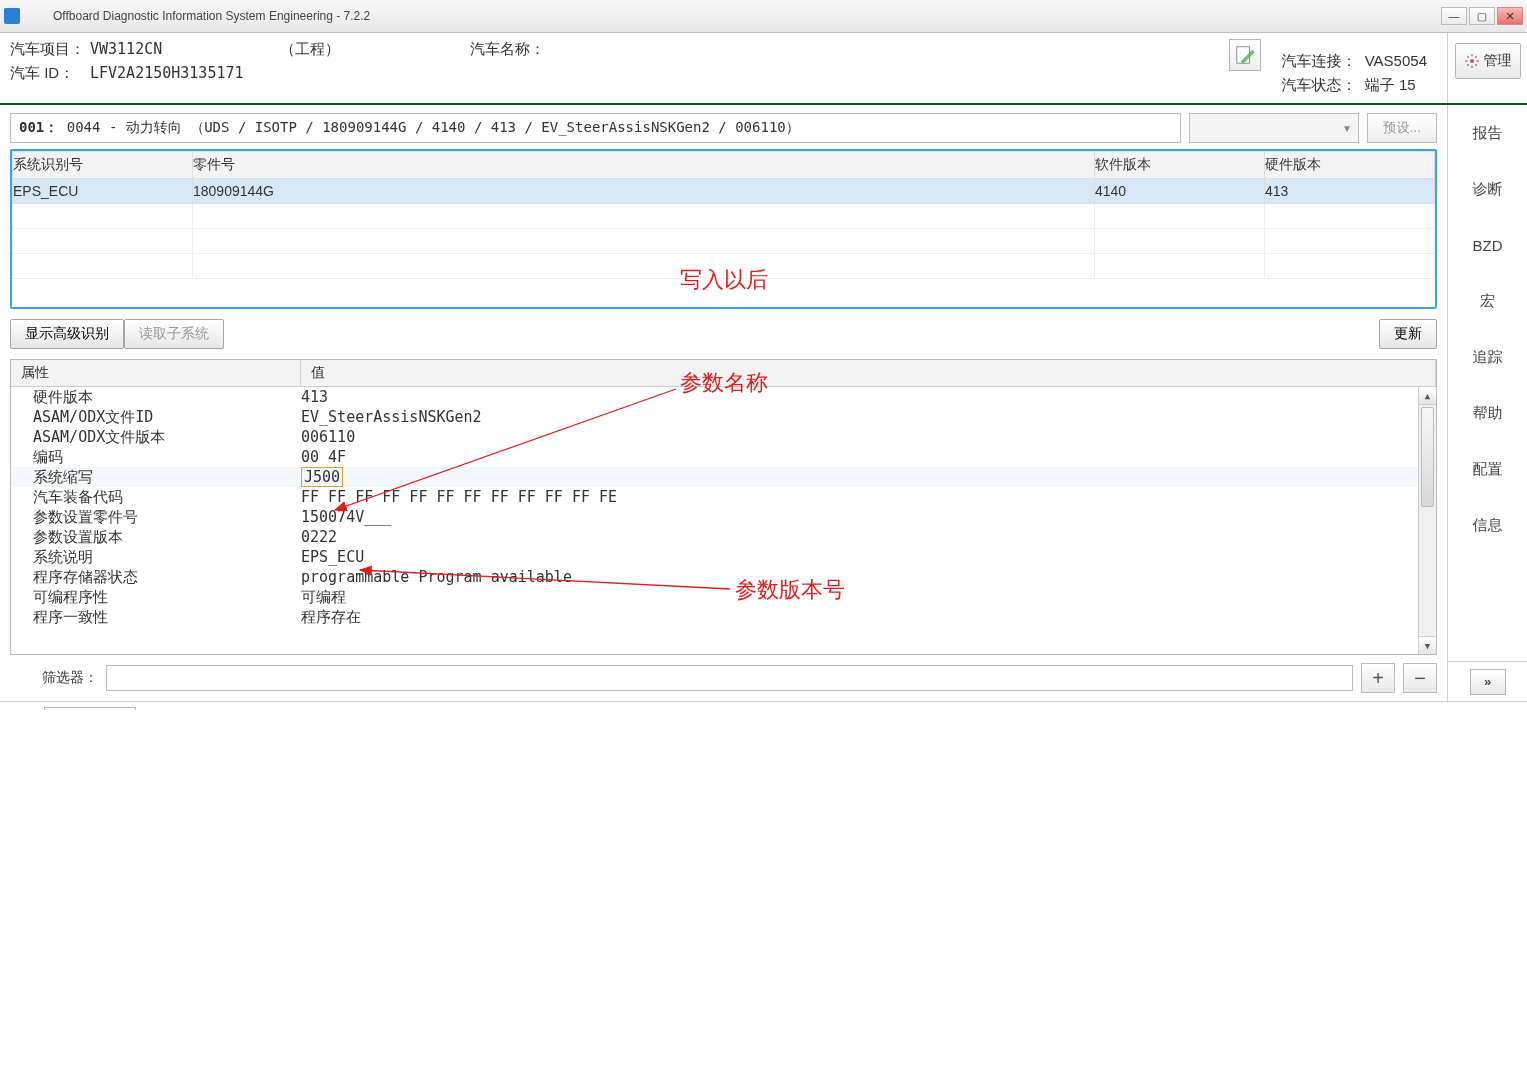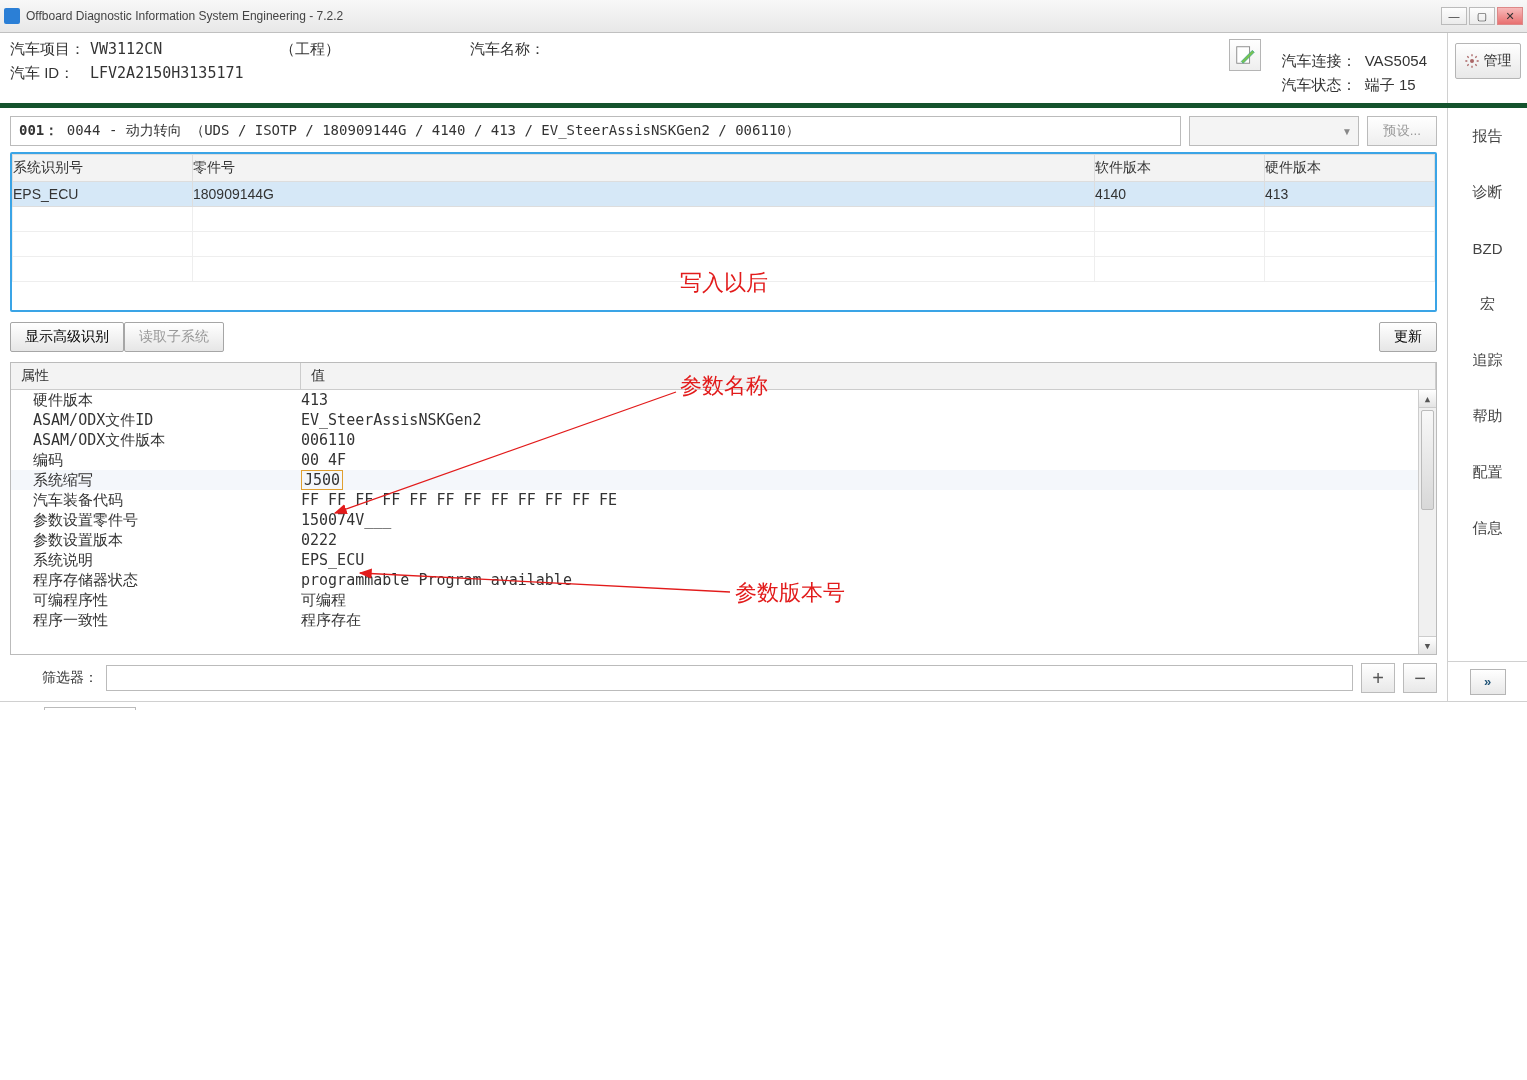--- a/index.html
+++ b/index.html
@@ -1,21 +1,21 @@
 <!DOCTYPE html>
 <html><head>
 <meta charset="utf-8">
 <style>
 * { box-sizing: border-box; margin: 0; padding: 0; }
 body { font-family: "Microsoft YaHei", Tahoma, Arial, sans-serif; font-size: 13px; background: #fff; color: #333; }
 
 .window { width: 1527px; height: 710px; position: relative; overflow: hidden; }
 
 
-.titlebar { height: 24px; background: linear-gradient(#f8f8f8,#e8e8e8); border-bottom: 1px solid #c0c0c0; display: flex; align-items: center; padding: 16px 4px; }
+.titlebar { height: 24px; background: linear-gradient(#f8f8f8,#e8e8e8); border-bottom: 1px solid #c0c0c0; display: flex; align-items: center; padding: 16px 4px; gap: 27px; }
 .titlebar .app-icon { width: 16px; height: 16px; background: #2b7fd6; border-radius: 2px; margin-right: 6px; display: inline-block; }
 .titlebar .title-text { flex: 1; font-size: 12px; color: #444; }
 .titlebar .win-btns { display: flex; gap: 2px; }
 .titlebar .win-btn { width: 26px; height: 18px; border: 1px solid #bbb; background: linear-gradient(#fdfdfd,#ebebeb); display: flex; align-items: center; justify-content: center; font-size: 11px; cursor: pointer; }
 .titlebar .win-btn.close { border-color: #d88; background: linear-gradient(#f7baba,#e87070); }
 
 
 .header { display: flex; }
 .header-left { flex: 1; padding: 4px 10px 6px; font-size: 15px; line-height: 24px; }
 .header-left .row { display: flex; }
@@ -24,21 +24,21 @@
 .header-left .col2 { margin-left: 30px; min-width: 90px; }
 .header-left .col3 { margin-left: 100px; }
 .note-icon { width: 32px; height: 32px; border: 1px solid #b5b5b5; background: linear-gradient(#fff,#eee); margin: 6px 10px 0 0; display: flex; align-items: center; justify-content: center; position: relative; }
 .note-icon svg { width: 22px; height: 22px; }
 .header-mid { padding: 16px 20px 6px 10px; font-size: 15px; line-height: 24px; }
 .header-btn-col { width: 80px; border-left: 1px solid #d0d0d0; display: flex; align-items: flex-start; justify-content: center; padding-top: 10px; }
 .manage-btn { width: 66px; height: 36px; border: 1px solid #b5b5b5; background: linear-gradient(#fff,#e8e8e8); display: flex; align-items: center; justify-content: center; gap: 4px; cursor: pointer; font-size: 14px; border-radius: 2px; }
 .manage-btn svg { width: 16px; height: 16px; }
 
 
-.body { display: flex; height: calc(100% - 24px - 52px - 36px); border-top: 5px solid #14532d; justify-content: space-between; }
+.body { display: flex; height: calc(100% - 24px - 52px - 36px); border-top: 2px solid #14532d; justify-content: space-between; }
 .main { flex: 1; padding: 8px 10px 0; display: flex; flex-direction: column; position: relative; }
 .side { width: 80px; border-left: 1px solid #d0d0d0; display: flex; flex-direction: column; }
 .side-item { height: 56px; display: flex; align-items: center; justify-content: center; font-size: 15px; color: #444; cursor: pointer; }
 .side-expand { margin-top: auto; height: 40px; display: flex; align-items: center; justify-content: center; border-top: 1px solid #d0d0d0; }
 .side-expand .chev-btn { width: 36px; height: 26px; border: 1px solid #b5b5b5; background: linear-gradient(#fff,#e8e8e8); display: flex; align-items: center; justify-content: center; cursor: pointer; font-weight: bold; color: #257; }
 
 
 .pathbar { display: flex; gap: 8px; margin-bottom: 6px; }
 .path-input { flex: 1; height: 30px; border: 1px solid #bbb; background: #fff; padding: 0 8px; font-family: "SimSun", monospace; font-size: 14px; display: flex; align-items: center; }
 .path-input b { font-weight: bold; }

